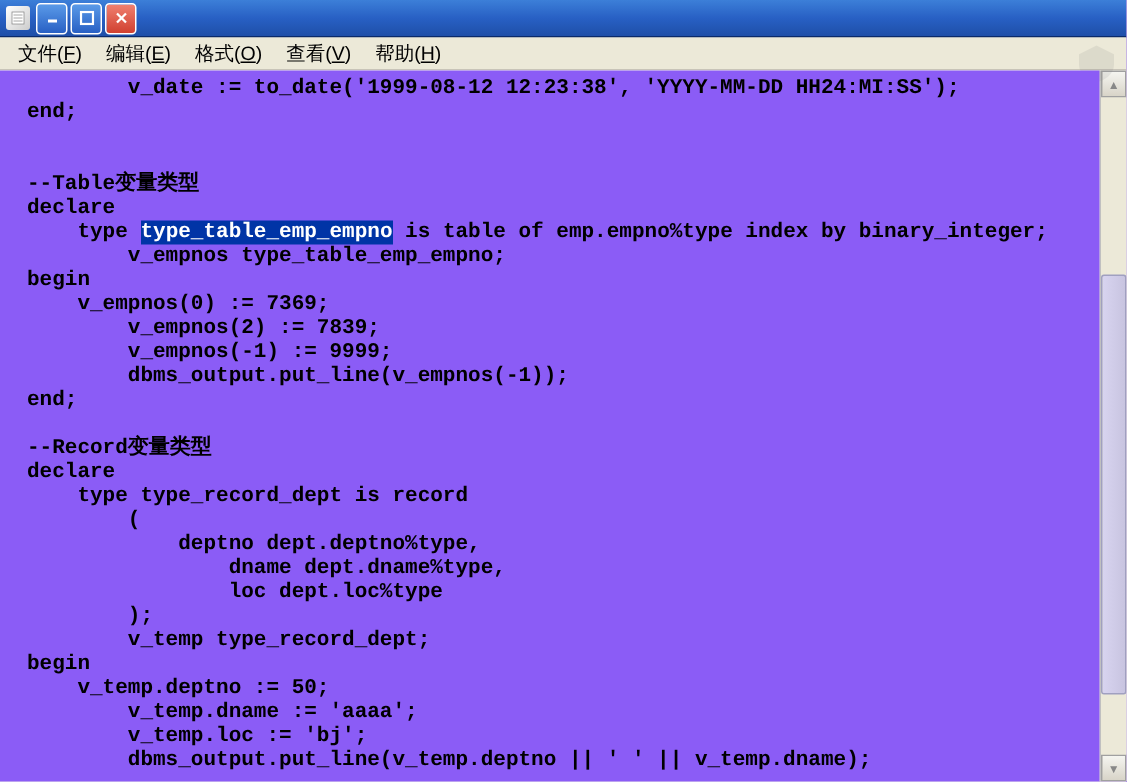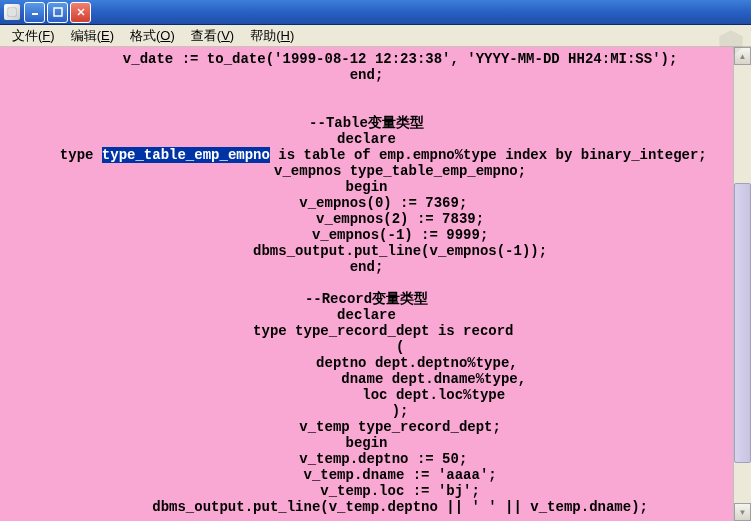--- a/index.html
+++ b/index.html
@@ -85,31 +85,30 @@
     .menu-key {
       text-decoration: underline;
     }
     .editor-wrap {
       display: flex;
       height: calc(100% - 47px);
       background: white;
     }
     .editor {
       flex: 1;
-      background: #f9a8d4;
+      background: #8b5cf6;
       font-family: "Courier New", monospace;
       font-size: 14px;
       font-weight: bold;
       line-height: 16px;
-      padding: 4px 0;
+      padding: 4px 18px;
       white-space: pre;
       overflow: hidden;
       color: #000;
       position: relative;
-      text-align: center;
     }
     .scrollbar {
       width: 18px;
       background: #ece9d8;
       display: flex;
       flex-direction: column;
       border-left: 1px solid #c0c0c0;
     }
     .scroll-btn {
       height: 18px;

